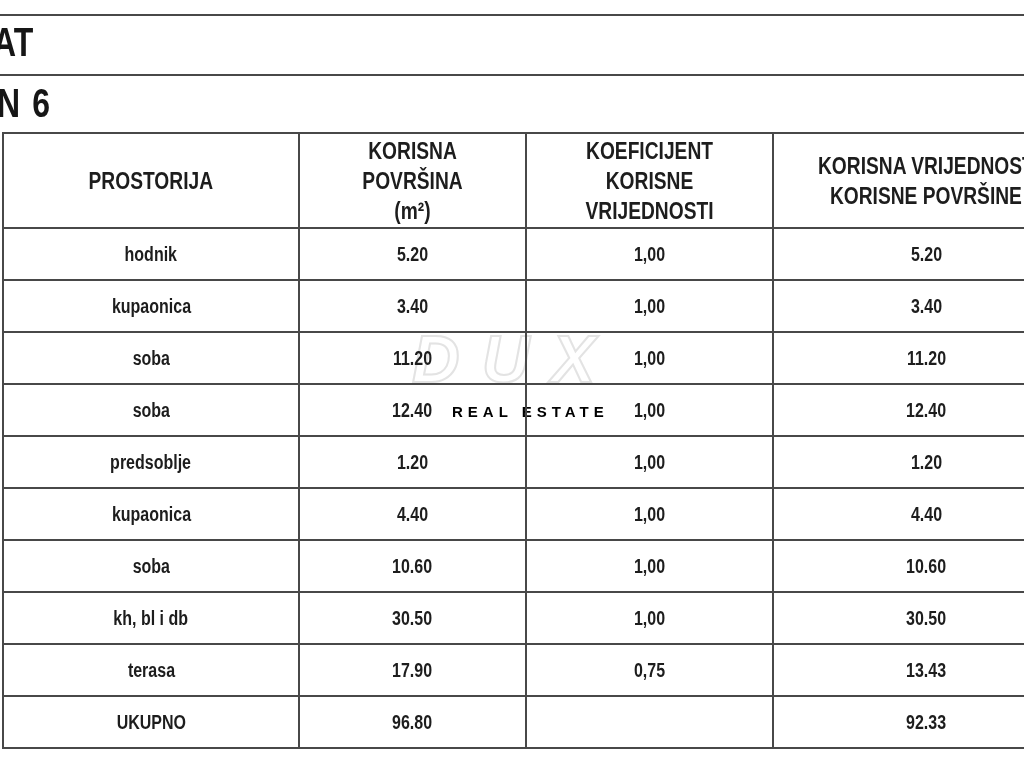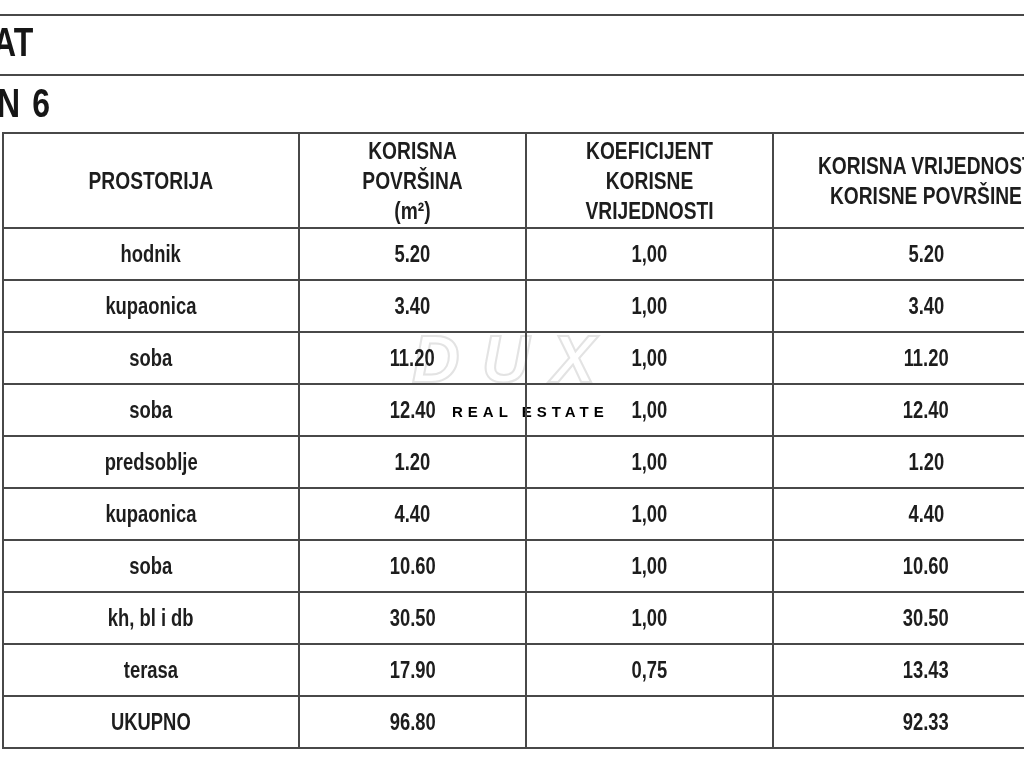--- a/index.html
+++ b/index.html
@@ -83,21 +83,21 @@
     font-weight: bold;
     color: #1d1d1d;
     background: transparent;
   }
   .area-table th {
     font-size: 24px;
     line-height: 30px;
     height: 93px;
   }
   .area-table td {
-    font-size: 23px;
+    font-size: 20px;
     height: 50px;
   }
 </style>
 </head>
 <body>
 
 <div class="page">
 
   <div class="hline" id="hline-top"></div>
   <div class="band-title" id="band1-title">

